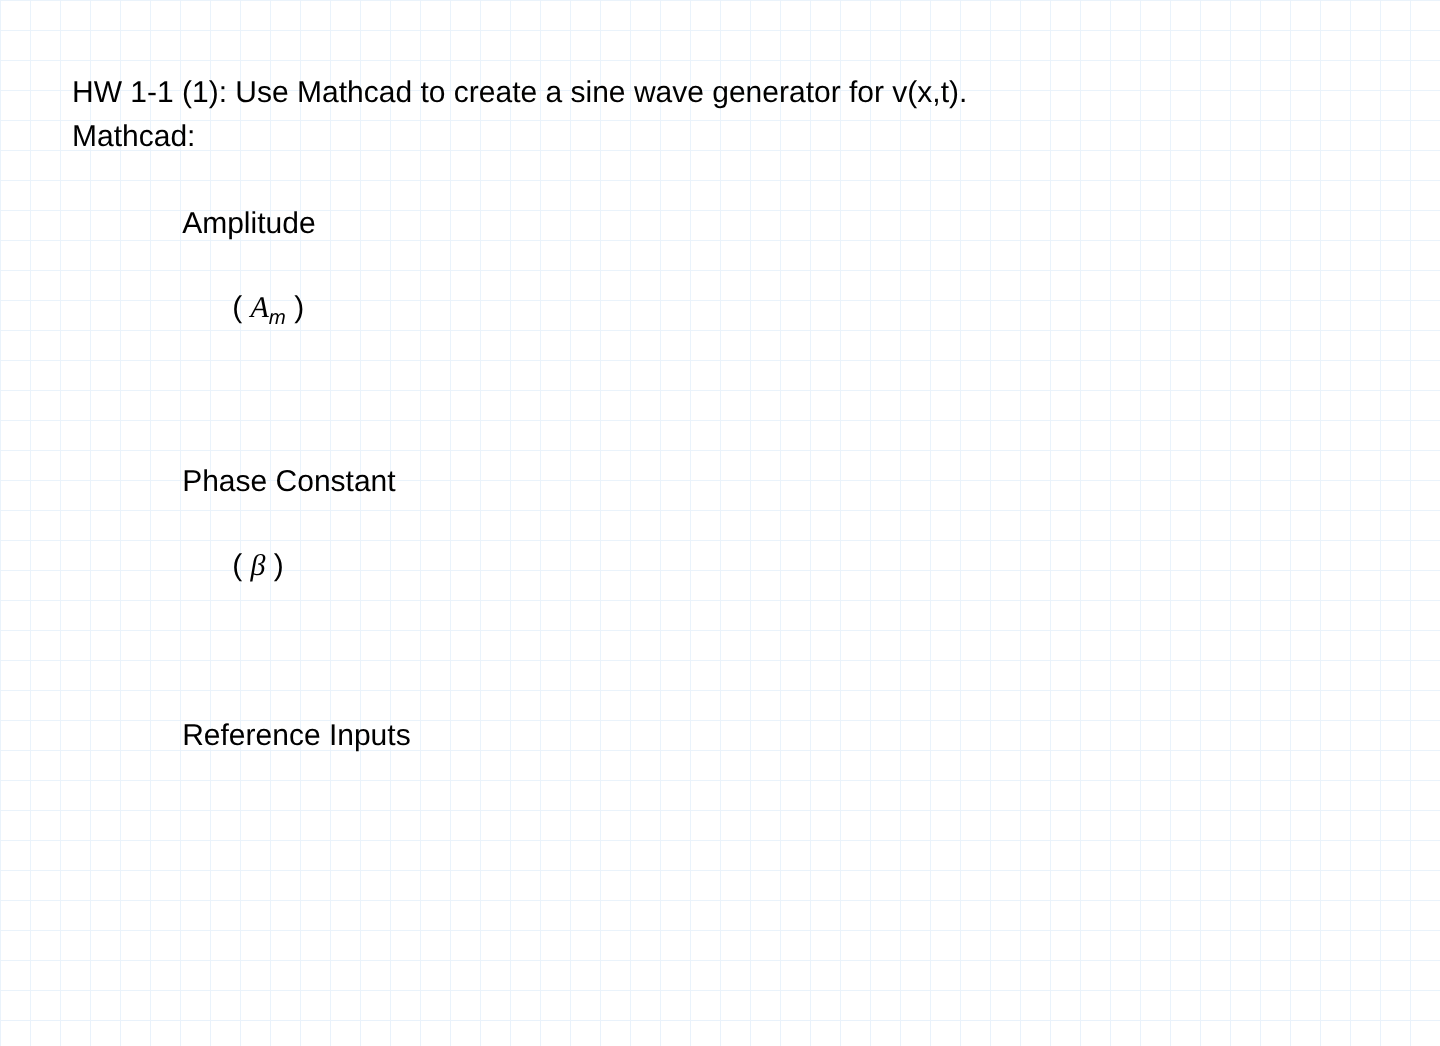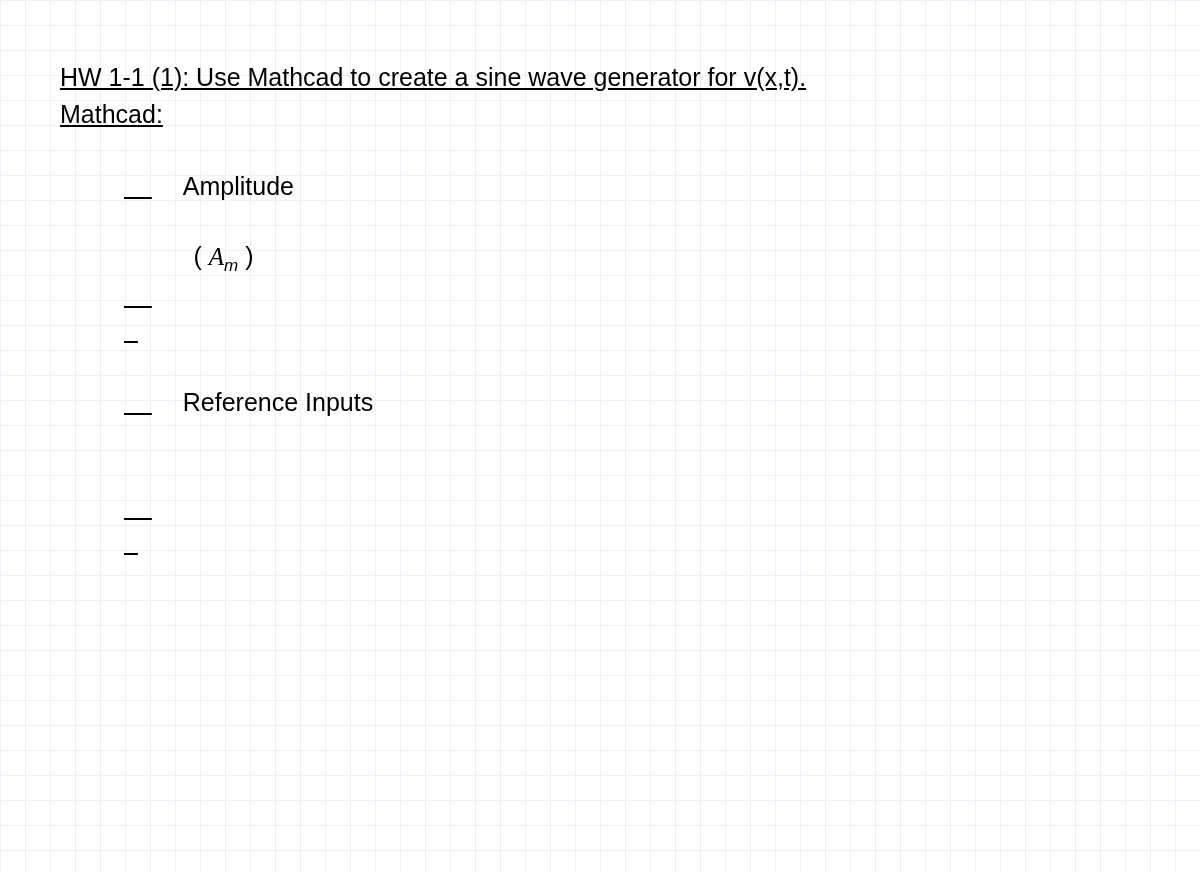--- a/index.html
+++ b/index.html
@@ -23,42 +23,48 @@
       background-size: 25px 25px;
       opacity: 0.55;
       z-index: 0;
     }
     .content {
       position: relative;
       z-index: 1;
       padding: 60px 60px 0 60px;
       color: #000;
     }
-    .line { white-space: pre; margin-bottom: 2px; line-height: 1.4; text-decoration: underline; }
+    .line { white-space: pre; margin-bottom: 2px; line-height: 1.4; }
     .indent1 { padding-left: 64px; }
     .ital { font-style: italic; font-family: "Times New Roman", serif; }
     .sub { font-size: 0.68em; vertical-align: sub; font-style: italic; }
     .sym-col { display: inline-block; text-align: right; }
-    .left-col { display: inline-block; width: 290px; margin-left: 31px; }
+    .left-col { display: inline-block; width: 290px; }
   </style>
 </head>
 <body>
 <div class="grid-bg"></div>
 
 <div class="content">
 
   <div class="line">HW 1-1 (1): Use Mathcad to create a sine wave generator for v(x,t).</div>
   <div class="line">Mathcad:</div>
 
   <div class="line indent1">
     <span class="left-col">Amplitude</span>
     <span class="sym-col">
       <span>( </span><span class="ital">A</span><span class="sub">m</span><span> )</span>
     </span>
   </div>
   <div class="line indent1">
+    <span class="left-col">Phase Constant</span>
+    <span class="sym-col">
+      <span>( </span><span class="ital">β</span><span> )</span>
+    </span>
+  </div>
+  <div class="line indent1">
     <span class="left-col">Reference Inputs</span>
     <span class="sym-col">
       
     </span>
   </div>
 
 </div>
 
 </body></html>

